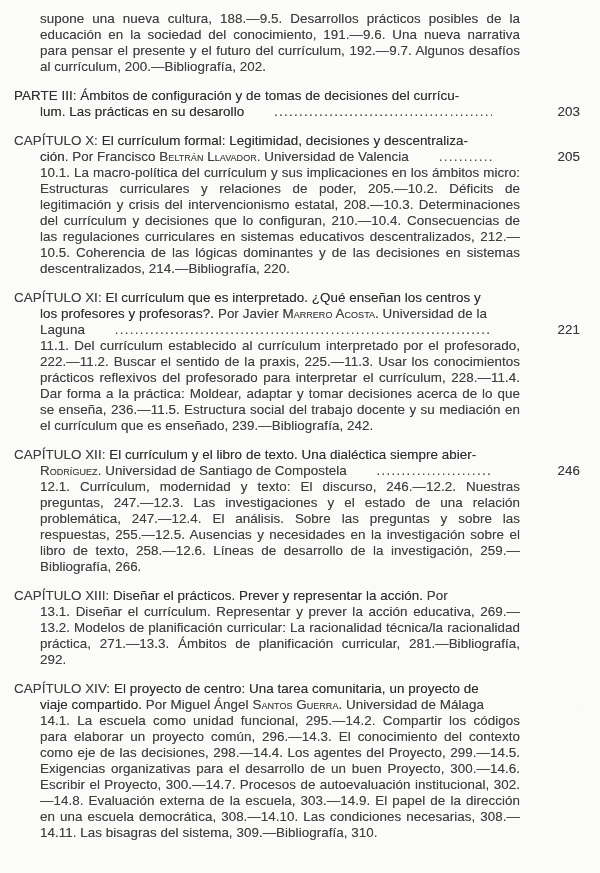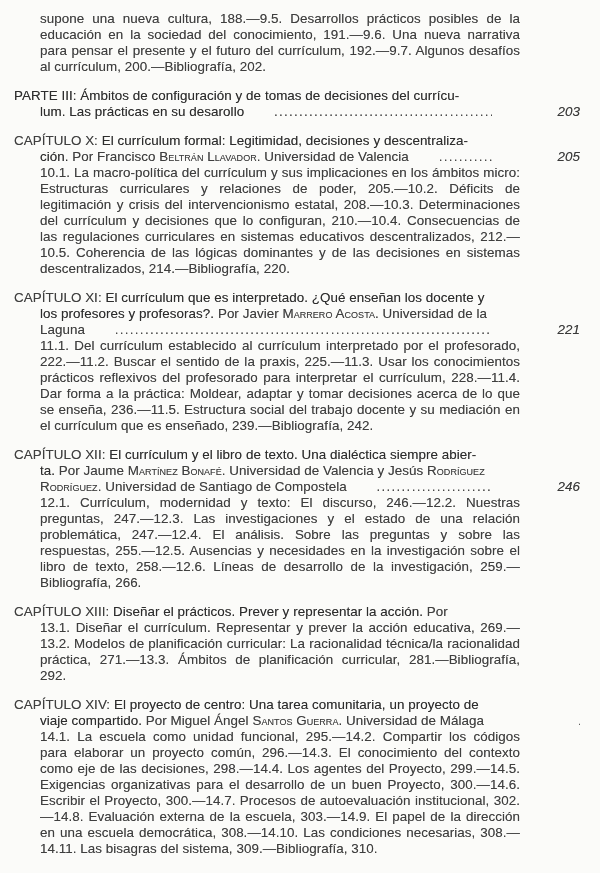--- a/index.html
+++ b/index.html
@@ -45,21 +45,20 @@
   }
   .leader::after {
     content: "....................................................................................................................................................................";
     letter-spacing: 1.3px;
   }
   .pagenum {
     flex: 0 0 64px;
     text-align: right;
     white-space: nowrap;
     color: #3a3a3a;
-    font-style: italic;
   }
 </style>
 </head>
 <body>
 
 <div class="page">
 
   <p class="body-text block">supone una nueva cultura, 188.—9.5. Desarrollos prácticos posibles de la educación en la sociedad del conocimiento, 191.—9.6. Una nueva narrativa para pensar el presente y el futuro del currículum, 192.—9.7. Algunos desafíos al currículum, 200.—Bibliografía, 202.</p>
 
   <div class="block">
@@ -75,33 +74,32 @@
     <div class="hline"><span>CAPÍTULO X: </span><span class="b">El currículum formal: Legitimidad, decisiones y descentraliza-</span></div>
     <div class="hline flex cont">
       <span class="htext"><span class="b">ción.</span><span> Por Francisco </span><span class="sc">Beltrán Llavador</span><span>. Universidad de Valencia </span></span>
       <span class="leader"></span>
       <span class="pagenum">205</span>
     </div>
     <p class="body-text">10.1. La macro-política del currículum y sus implicaciones en los ámbitos micro: Estructuras curriculares y relaciones de poder, 205.—10.2. Déficits de legitimación y crisis del intervencionismo estatal, 208.—10.3. Determinaciones del currículum y decisiones que lo configuran, 210.—10.4. Consecuencias de las regulaciones curriculares en sistemas educativos descentralizados, 212.—10.5. Coherencia de las lógicas dominantes y de las decisiones en sistemas descentralizados, 214.—Bibliografía, 220.</p>
   </div>
 
   <div class="block">
-    <div class="hline"><span>CAPÍTULO XI: </span><span class="b">El currículum que es interpretado. ¿Qué enseñan los docente y</span></div>
+    <div class="hline"><span>CAPÍTULO XI: </span><span class="b">El currículum que es interpretado. ¿Qué enseñan los centros y</span></div>
     <div class="hline cont"><span class="b">los profesores y profesoras?.</span><span> Por Javier </span><span class="sc">Marrero Acosta</span><span>. Universidad de la</span></div>
     <div class="hline flex cont">
       <span class="htext"><span>Laguna </span></span>
       <span class="leader"></span>
       <span class="pagenum">221</span>
     </div>
     <p class="body-text">11.1. Del currículum establecido al currículum interpretado por el profesorado, 222.—11.2. Buscar el sentido de la praxis, 225.—11.3. Usar los conocimientos prácticos reflexivos del profesorado para interpretar el currículum, 228.—11.4. Dar forma a la práctica: Moldear, adaptar y tomar decisiones acerca de lo que se enseña, 236.—11.5. Estructura social del trabajo docente y su mediación en el currículum que es enseñado, 239.—Bibliografía, 242.</p>
   </div>
 
   <div class="block">
     <div class="hline"><span>CAPÍTULO XII: </span><span class="b">El currículum y el libro de texto. Una dialéctica siempre abier-</span></div>
-    <div class="hline cont"><span class="b">ta.</span><span> Por Jaume </span><span class="sc">Martínez Bonafé</span><span>. Universidad de Valencia y Jesús </span><span class="sc">Rodríguez</span></div>
     <div class="hline flex cont">
       <span class="htext"><span class="sc">Rodríguez</span><span>. Universidad de Santiago de Compostela </span></span>
       <span class="leader"></span>
       <span class="pagenum">246</span>
     </div>
     <p class="body-text">12.1. Currículum, modernidad y texto: El discurso, 246.—12.2. Nuestras preguntas, 247.—12.3. Las investigaciones y el estado de una relación problemática, 247.—12.4. El análisis. Sobre las preguntas y sobre las respuestas, 255.—12.5. Ausencias y necesidades en la investigación sobre el libro de texto, 258.—12.6. Líneas de desarrollo de la investigación, 259.—Bibliografía, 266.</p>
   </div>
 
   <div class="block">
     <div class="hline"><span>CAPÍTULO XIII: </span><span class="b">Diseñar el prácticos. Prever y representar la acción.</span><span> Por</span></div>

